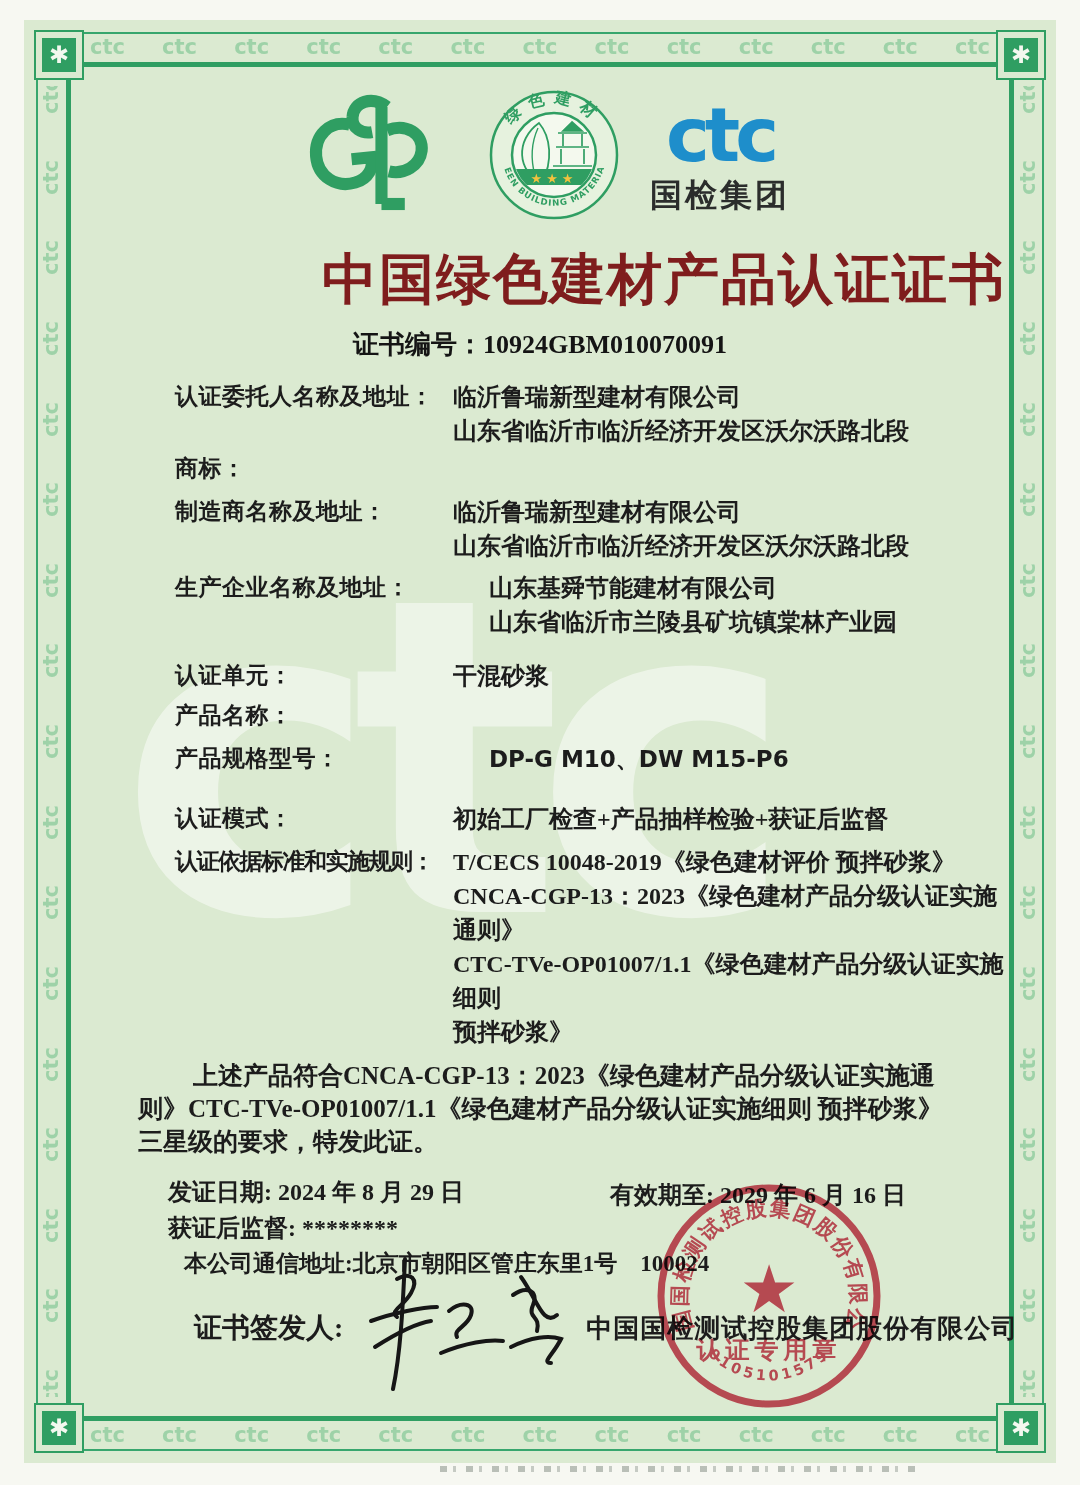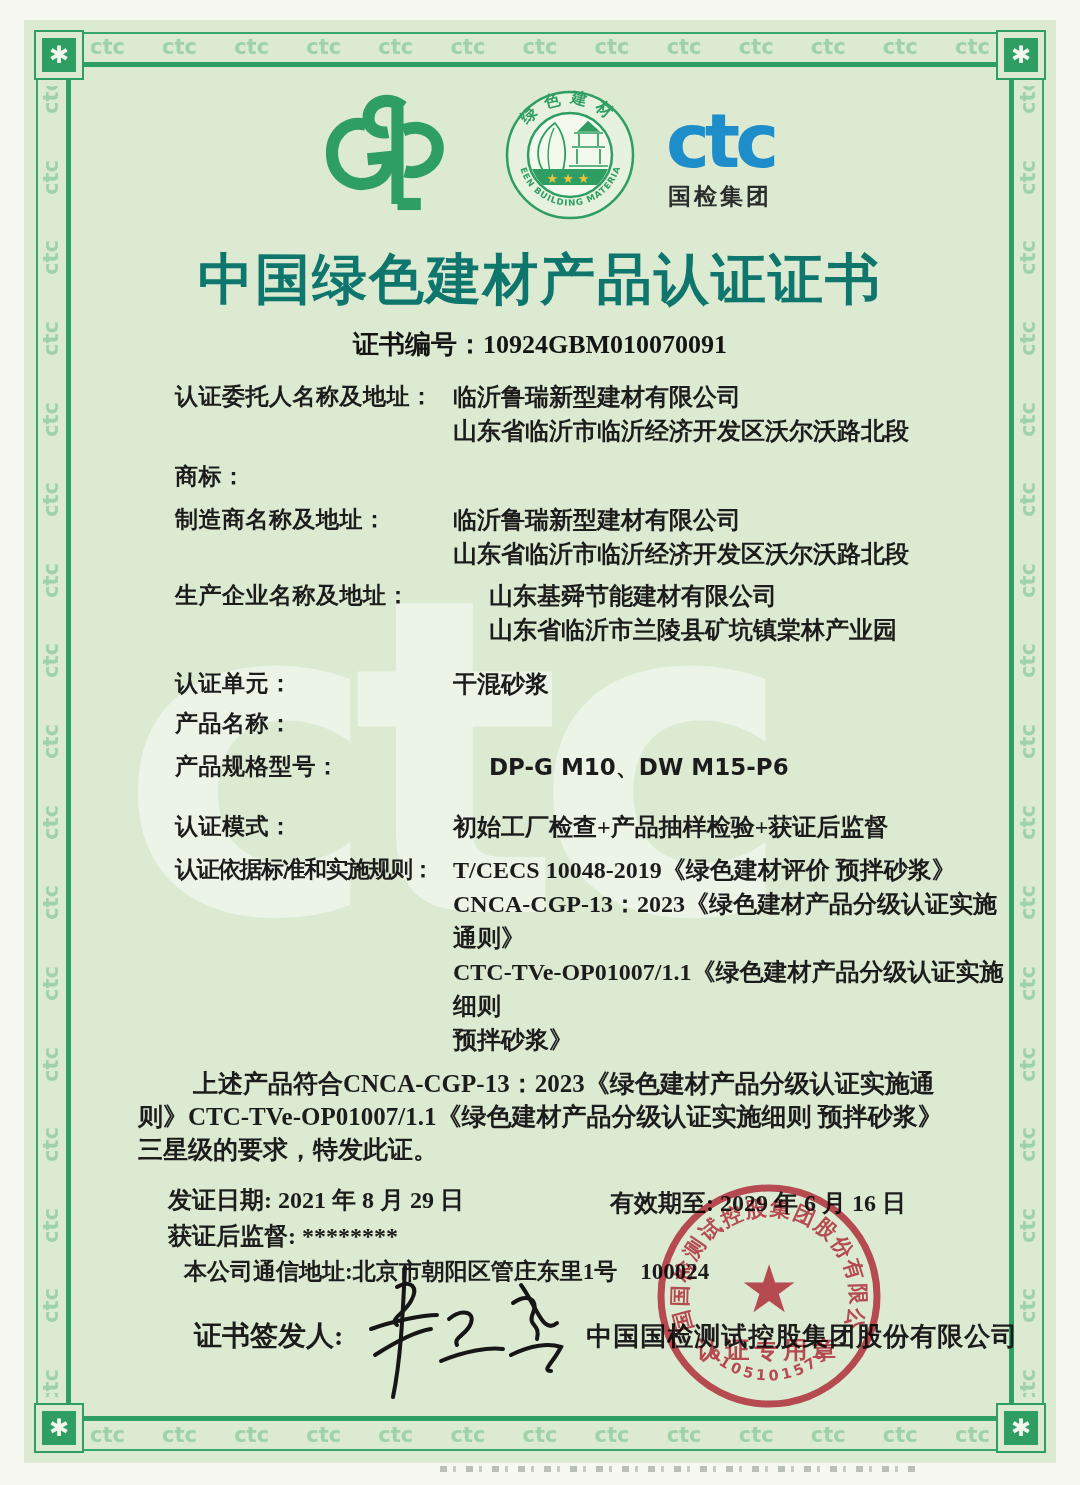--- a/index.html
+++ b/index.html
@@ -49,36 +49,36 @@
   
   .content{position:absolute;left:50px;right:50px;top:46px;z-index:2;}
   .logos{display:flex;justify-content:center;align-items:center;gap:30px;margin-top:22px;height:134px;}
   .ctc-logo{display:flex;flex-direction:column;align-items:center;margin-top:8px;}
   .ctc-logo .ctc-word{
     font-family:"DejaVu Sans",sans-serif;font-weight:800;font-size:74px;line-height:.95;
     color:#1e8ecb;letter-spacing:-5px;
   }
   .ctc-logo .ctc-sub{
     font-family:"Liberation Sans","DejaVu Sans",sans-serif;font-weight:bold;
-    font-size:23px;color:#2b2d2c;letter-spacing:3px;margin-top:4px;
+    font-size:32px;color:#2b2d2c;letter-spacing:3px;margin-top:4px;
   }
   .page-title{
-    margin:26px 0 0 0;text-align:center;
-    font-size:55px;font-weight:900;color:#0f766e;letter-spacing:2px;line-height:1.15;
+    margin:26px 0 0 0;text-align:right;
+    font-size:55px;font-weight:900;color:#7f1d1d;letter-spacing:2px;line-height:1.15;
   }
   .certno{
     margin-top:16px;text-align:center;font-size:26px;font-weight:bold;color:#141414;
   }
   
   .fields{margin:18px 0 0 101px;font-size:23px;font-weight:600;}
   .frow{display:flex;line-height:34px;margin-top:9px;}
   .flabel{width:278px;flex:none;font-weight:bold;letter-spacing:.5px;}
   .flabel.tight{letter-spacing:-1.5px;}
   .fvals{flex:1;font-weight:600;font-size:24px;}
-  .mt12{margin-top:12px;} .mt8{margin-top:8px;gap:36px;} .mt20{margin-top:20px;}
+  .mt12{margin-top:4px;} .mt8{margin-top:8px;gap:36px;} .mt20{margin-top:20px;}
   .mt6{margin-top:6px;} .mt24{gap:36px;} .mt26{margin-top:26px;}
   .latin{font-family:"DejaVu Sans",sans-serif;font-weight:bold;font-size:23px;}
   
   .conformity{
     margin:10px 48px 0 64px;font-size:25px;font-weight:700;line-height:1.32;
     text-indent:2.2em;
   }
   .dates{display:flex;margin:16px 0 0 94px;font-size:24px;font-weight:700;}
   .dates .left{width:442px;}
   .dates .left div{line-height:36px;}
@@ -304,21 +304,21 @@
         </div>
       </div>
     </div>
 
     <p class="conformity">上述产品符合CNCA-CGP-13：2023《绿色建材产品分级认证实施通则》CTC-TVe-OP01007/1.1《绿色建材产品分级认证实施细则 预拌砂浆》三星级的要求，特发此证。</p>
 
     <div class="dates">
       <div class="left">
         <div>
           <span>发证日期:</span>
-          <span>2021 年 8 月 29 日</span>
+          <span>2024 年 8 月 29 日</span>
         </div>
         <div>
           <span>获证后监督:</span>
           <span>********</span>
         </div>
       </div>
       <div class="right">
         <span>有效期至:</span>
         <span>2029 年 6 月 16 日</span>
       </div>

